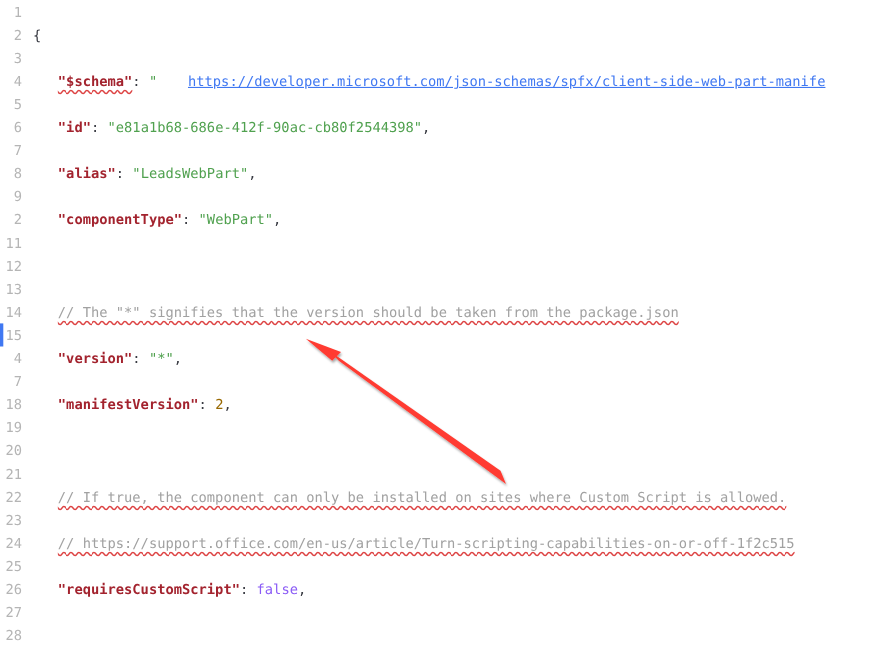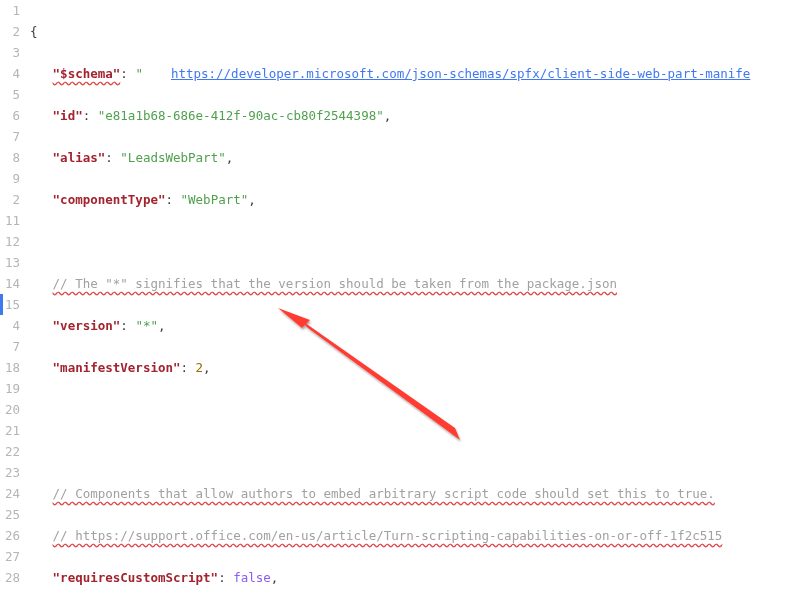--- a/index.html
+++ b/index.html
@@ -92,22 +92,21 @@
 <div class="line"><span class="p">{</span></div>
 <div class="line"><span>   </span><span class="k cw">"$schema"</span><span class="p">: </span><span class="s">"</span><span class="l">https://developer.microsoft.com/json-schemas/spfx/client-side-web-part-manife</span></div>
 <div class="line"><span>   </span><span class="k">"id"</span><span class="p">: </span><span class="s">"e81a1b68-686e-412f-90ac-cb80f2544398"</span><span class="p">,</span></div>
 <div class="line"><span>   </span><span class="k">"alias"</span><span class="p">: </span><span class="s">"LeadsWebPart"</span><span class="p">,</span></div>
 <div class="line"><span>   </span><span class="k">"componentType"</span><span class="p">: </span><span class="s">"WebPart"</span><span class="p">,</span></div>
 <div class="line"></div>
 <div class="line"><span>   </span><span class="c cw">// The "*" signifies that the version should be taken from the package.json</span></div>
 <div class="line"><span>   </span><span class="k">"version"</span><span class="p">: </span><span class="s">"*"</span><span class="p">,</span></div>
 <div class="line"><span>   </span><span class="k">"manifestVersion"</span><span class="p">: </span><span class="n">2</span><span class="p">,</span></div>
 <div class="line"></div>
-<div class="line"><span>   </span></div>
-<div class="line"><span>   </span><span class="c cw">// Components that allow authors to embed arbitrary script code should set this to true.</span></div>
+<div class="line"><span>   </span><span class="c cw">// If true, the component can only be installed on sites where Custom Script is allowed.</span></div>
 <div class="line"><span>   </span><span class="c cw">// https://support.office.com/en-us/article/Turn-scripting-capabilities-on-or-off-1f2c515</span></div>
 <div class="line"><span>   </span><span class="k">"requiresCustomScript"</span><span class="p">: </span><span class="b">false</span><span class="p">,</span></div>
 
 
 
 
 
 
 
 

